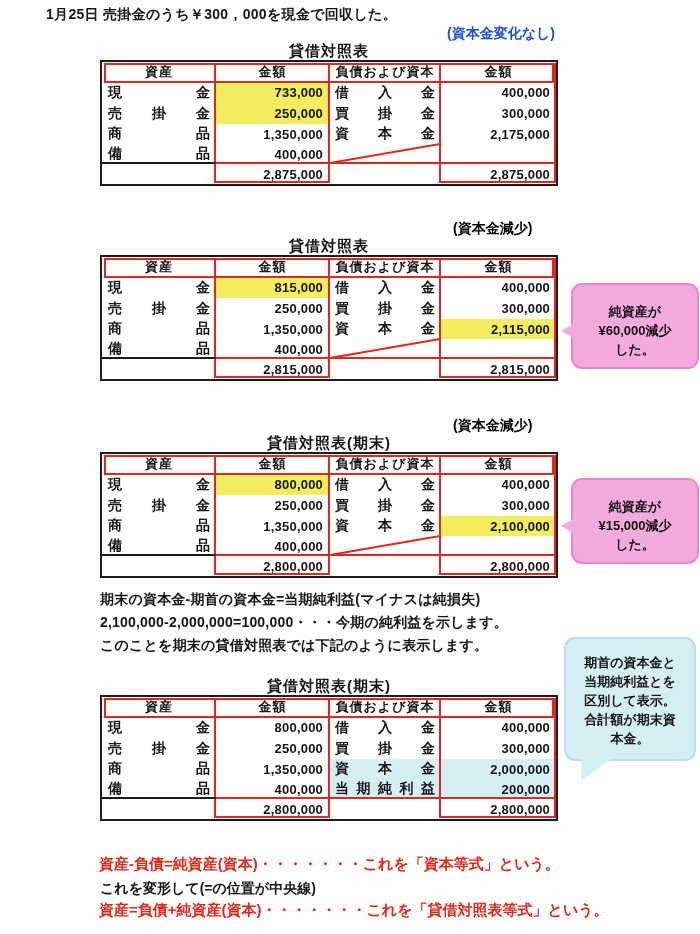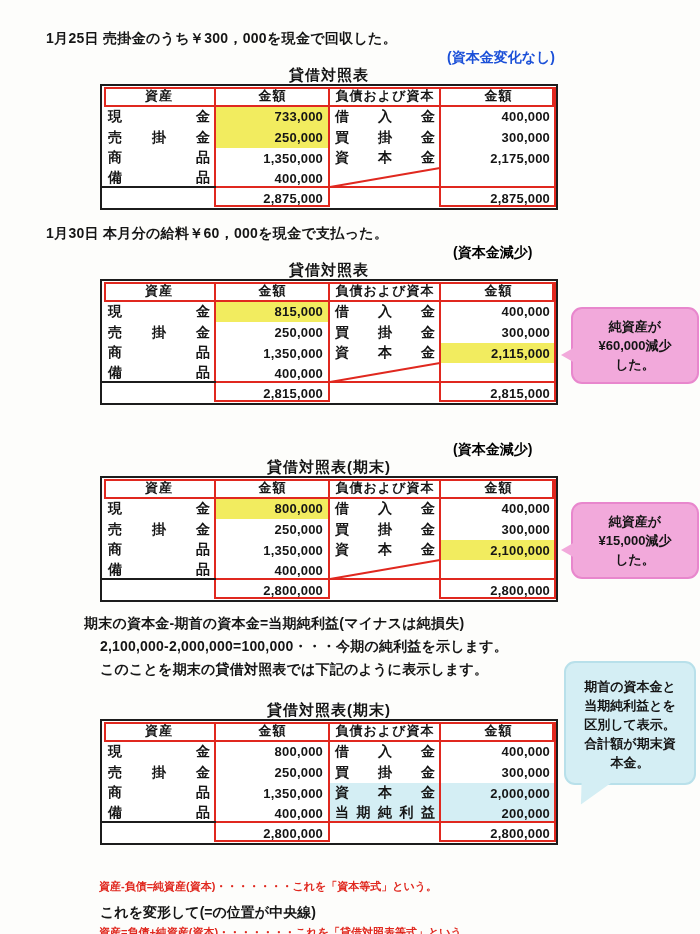--- a/index.html
+++ b/index.html
@@ -1,21 +1,21 @@
 <!DOCTYPE html>
 <html><head>
 <meta charset="utf-8">
 <style>
   html,body{margin:0;padding:0;background:#e9e9e9;}
   .page{
     position:relative;width:700px;height:934px;background:#fdfdfb;
     font-family:"Liberation Sans","DejaVu Sans",sans-serif;color:#151515;
     overflow:hidden;margin:0 auto;
   }
-  .abs{position:absolute;margin-top:24px;}
+  .abs{position:absolute;}
   .date-line{font-size:14px;font-weight:bold;letter-spacing:.3px;white-space:nowrap;}
   .note{font-size:14px;font-weight:bold;white-space:nowrap;}
   .note.blue{color:#1b50d8;}
   .note.red{color:#000000;}
   .tbl-title{left:100px;width:458px;text-align:center;font-size:15px;font-weight:bold;letter-spacing:1px;}
 
   
   .bs{
     left:100px;width:454px;height:122px;background:#fff;
     border:2px solid #1c1c1c;
@@ -35,34 +35,34 @@
   .hdr-box{left:2px;right:2px;top:1px;height:16px;}
   .amt-box1{left:112px;width:112px;top:1px;bottom:1px;}
   .amt-box2{left:337px;width:113px;top:1px;bottom:1px;}
   .line-red{position:absolute;left:112px;right:0;top:100px;border-top:2px solid #e0281f;pointer-events:none;}
   .line-blk{position:absolute;left:0;width:114px;top:100px;border-top:2px solid #1c1c1c;pointer-events:none;}
   .diag{position:absolute;left:227px;top:80px;pointer-events:none;}
 
   
   .bubble{border-radius:11px;text-align:center;font-size:13px;font-weight:bold;line-height:19px;}
   .bubble.pink{
-    left:571px;width:124px;height:65px;background:#f2a9db;border:2px solid #e887cd;padding-top:8px;text-align:center;
+    left:571px;width:124px;height:65px;background:#f2a9db;border:2px solid #e887cd;padding-top:17px;text-align:center;
   }
   .bubble .tail-left{position:absolute;left:-12px;top:38px;width:0;height:0;
     border-style:solid;border-width:8px 14px 8px 0;
     border-color:transparent #f2a9db transparent transparent;}
   .bubble.cyan{
     left:564px;width:128px;height:106px;background:#d4eef4;border:2px solid #b8e0ea;padding-top:14px;
   }
   .bubble .tail-down{position:absolute;left:12px;bottom:-24px;width:0;height:0;
     border-left:6px solid transparent;border-right:24px solid transparent;
     border-top:28px solid #d4eef4;transform:rotate(14deg);}
 
   .expl{font-size:14px;font-weight:bold;white-space:nowrap;letter-spacing:.2px;}
-  .footer-red{font-size:11px;font-weight:bold;color:#e0281f;white-space:nowrap;}
+  .footer-red{font-size:15px;font-weight:bold;color:#e0281f;white-space:nowrap;}
   .footer-blk{font-size:14px;font-weight:bold;white-space:nowrap;}
 </style>
 </head>
 <body>
 
 <div class="page">
 
   <div class="abs date-line" style="left:46px;top:6px">1月25日 売掛金のうち￥300，000を現金で回収した。</div>
   <div class="abs note blue" style="left:447px;top:25px">(資本金変化なし)</div>
   <div class="abs tbl-title" style="top:42px">貸借対照表</div>
@@ -126,21 +126,20 @@
     <div class="ov hdr-box"></div>
     <div class="ov amt-box1"></div>
     <div class="ov amt-box2"></div>
     <div class="line-red"></div>
     <div class="line-blk"></div>
     <svg class="diag" width="112" height="24">
         <line x1="1" y1="21" x2="111" y2="2" stroke="#e0281f" stroke-width="2"></line>
       </svg>
   </div>
 
-  <div class="abs date-line" style="left:46px;top:201px">1月30日 本月分の給料￥60，000を現金で支払った。</div>
   <div class="abs note red" style="left:453px;top:220px">(資本金減少)</div>
   <div class="abs tbl-title" style="top:237px">貸借対照表</div>
 
   <div class="abs bs" style="top:255px">
     <div class="c hd">資産</div>
     <div class="c hd">金額</div>
     <div class="c hd">負債および資本</div>
     <div class="c hd">金額</div>
 
     <div class="c n" data-justify="">
@@ -279,21 +278,21 @@
       </svg>
   </div>
 
   <div class="abs bubble pink" style="top:478px">
     <div>純資産が</div>
     <div>¥15,000減少</div>
     <div>した。</div>
     <i class="tail-left"></i>
   </div>
 
-  <div class="abs expl" style="left:84px;top:591px">期末の資本金-期首の資本金=当期純利益(マイナスは純損失)</div>
+  <div class="abs expl" style="left:100px;top:591px">期末の資本金-期首の資本金=当期純利益(マイナスは純損失)</div>
   <div class="abs expl" style="left:100px;top:614px">2,100,000-2,000,000=100,000・・・今期の純利益を示します。</div>
   <div class="abs expl" style="left:100px;top:637px">このことを期末の貸借対照表では下記のように表示します。</div>
 
   <div class="abs bubble cyan" style="top:637px">
     <div>期首の資本金と</div>
     <div>当期純利益とを</div>
     <div>区別して表示。</div>
     <div>合計額が期末資</div>
     <div>本金。</div>
     <i class="tail-down"></i>

